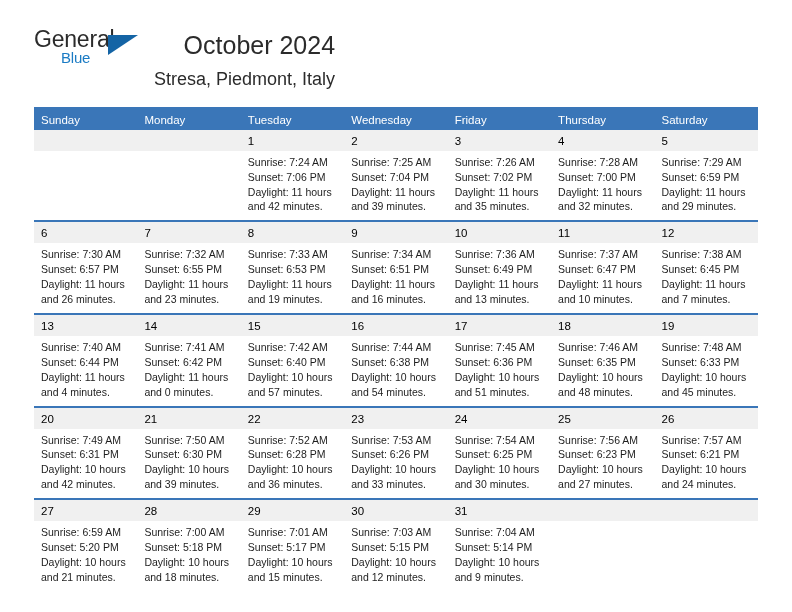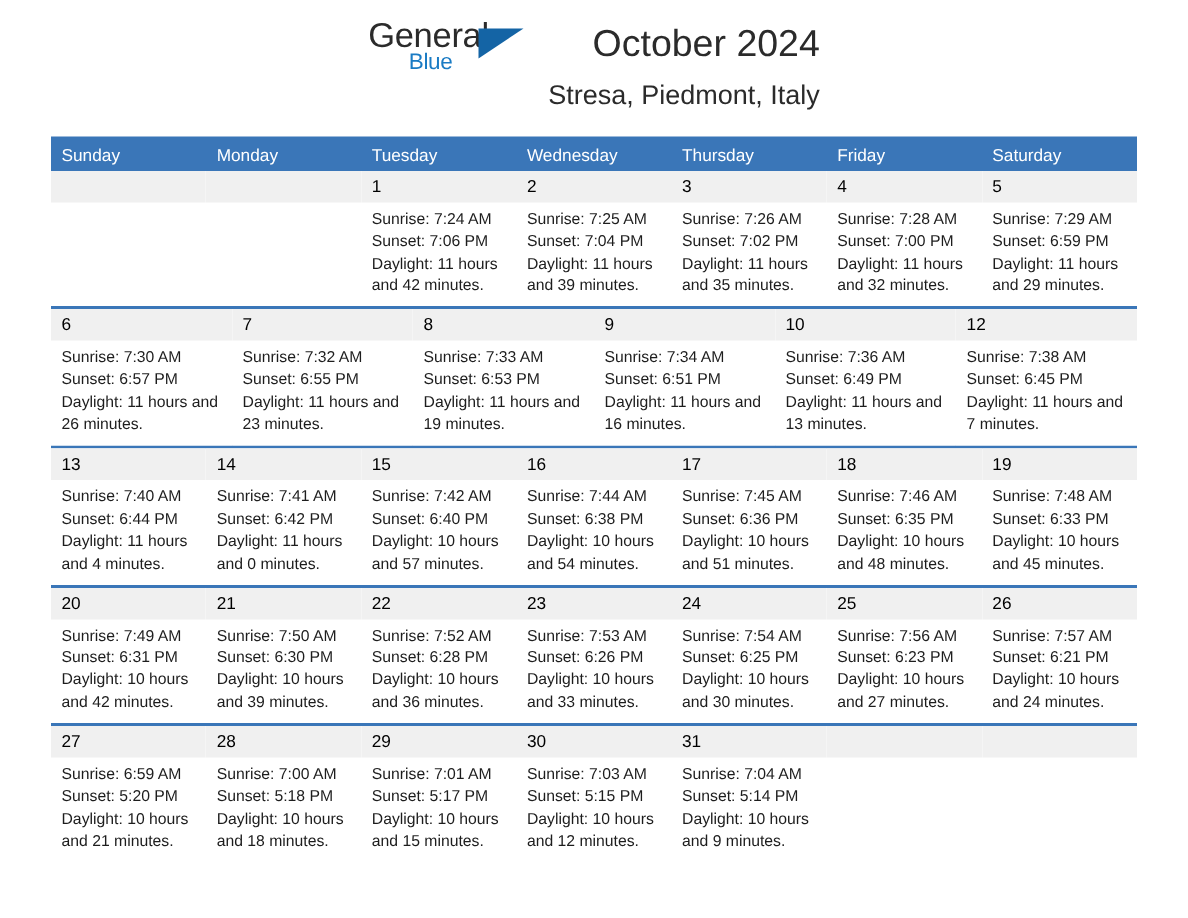--- a/index.html
+++ b/index.html
@@ -18,22 +18,22 @@
     position: relative;
     width: 792px;
     height: 612px;
     box-sizing: border-box;
   }
 
   
   .top {
     display: flex;
     align-items: flex-start;
-    justify-content: center;
-    padding: 12px 34px 0 34px;
+    justify-content: flex-start;
+    padding: 28px 34px 0 34px;
     box-sizing: border-box;
   }
   .logo {
     position: relative;
     width: 120px;
     height: 52px;
     line-height: 1;
   }
   .logo-general {
     position: absolute;
@@ -155,22 +155,22 @@
       <div class="title-sub">Stresa, Piedmont, Italy</div>
     </div>
   </div>
 
   <div class="calendar">
     <div class="cal-head">
       <div class="hcell">Sunday</div>
       <div class="hcell">Monday</div>
       <div class="hcell">Tuesday</div>
       <div class="hcell">Wednesday</div>
+      <div class="hcell">Friday</div>
       <div class="hcell">Thursday</div>
-      <div class="hcell">Friday</div>
       <div class="hcell">Saturday</div>
     </div>
     <div id="weeks-container">
         <div class="week">
           <div class="cell empty">
             <div class="daynum"></div>
             <div class="info"></div>
           </div>
           <div class="cell empty">
             <div class="daynum"></div>
@@ -252,20 +252,28 @@
           </div>
           <div class="cell">
             <div class="daynum">10</div>
             <div class="info">
               <div>Sunrise: 7:36 AM</div>
               <div>Sunset: 6:49 PM</div>
               <div class="daylight">Daylight: 11 hours and 13 minutes.</div>
             </div>
           </div>
           <div class="cell">
+            <div class="daynum">11</div>
+            <div class="info">
+              <div>Sunrise: 7:37 AM</div>
+              <div>Sunset: 6:47 PM</div>
+              <div class="daylight">Daylight: 11 hours and 10 minutes.</div>
+            </div>
+          </div>
+          <div class="cell">
             <div class="daynum">12</div>
             <div class="info">
               <div>Sunrise: 7:38 AM</div>
               <div>Sunset: 6:45 PM</div>
               <div class="daylight">Daylight: 11 hours and 7 minutes.</div>
             </div>
           </div>
         </div>
         <div class="week">
           <div class="cell">

